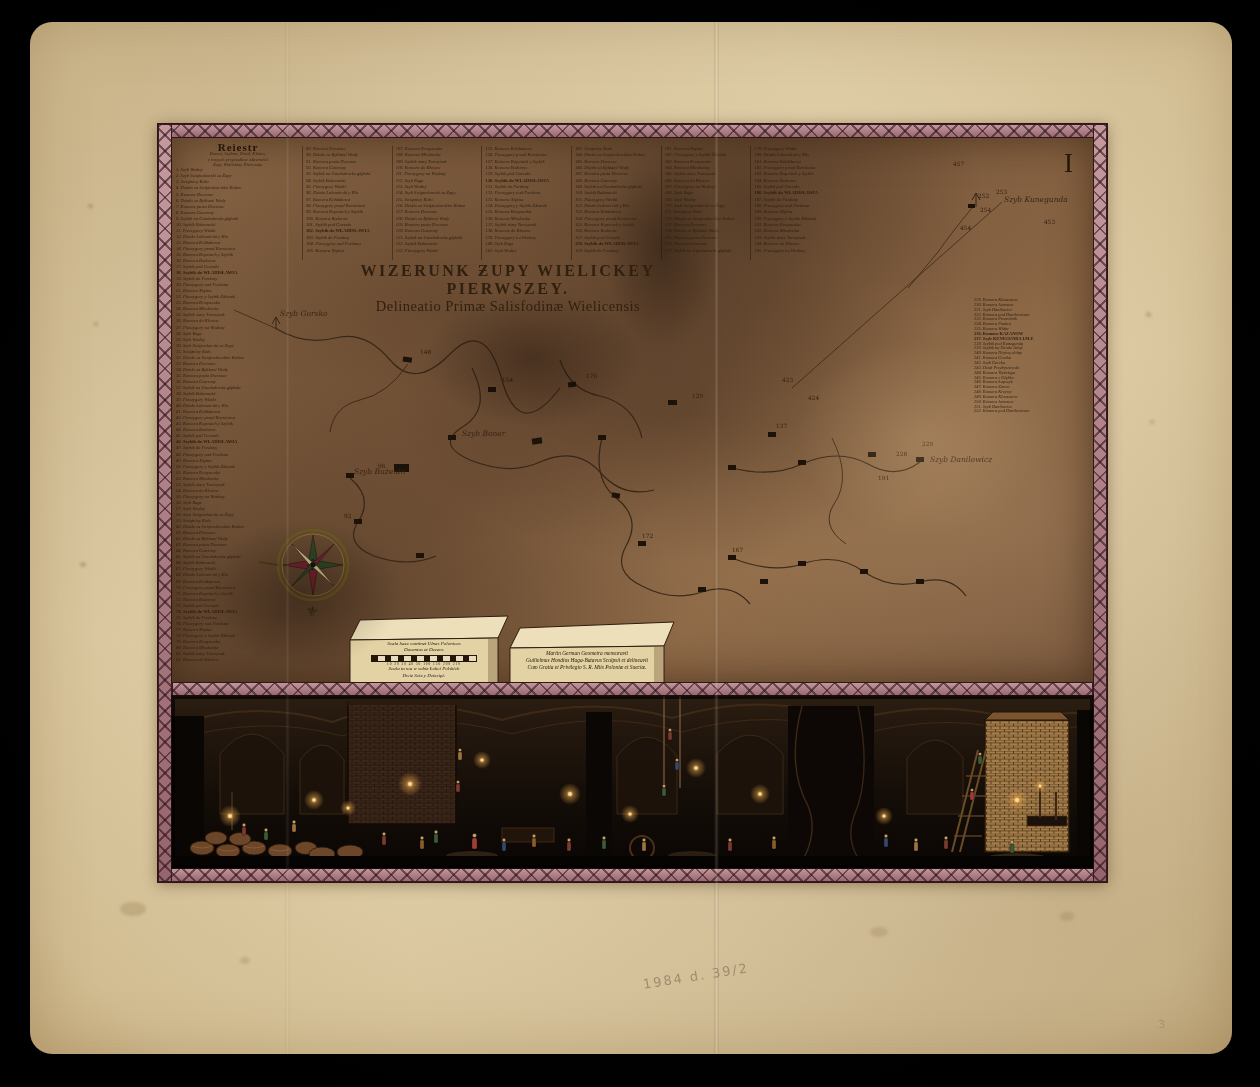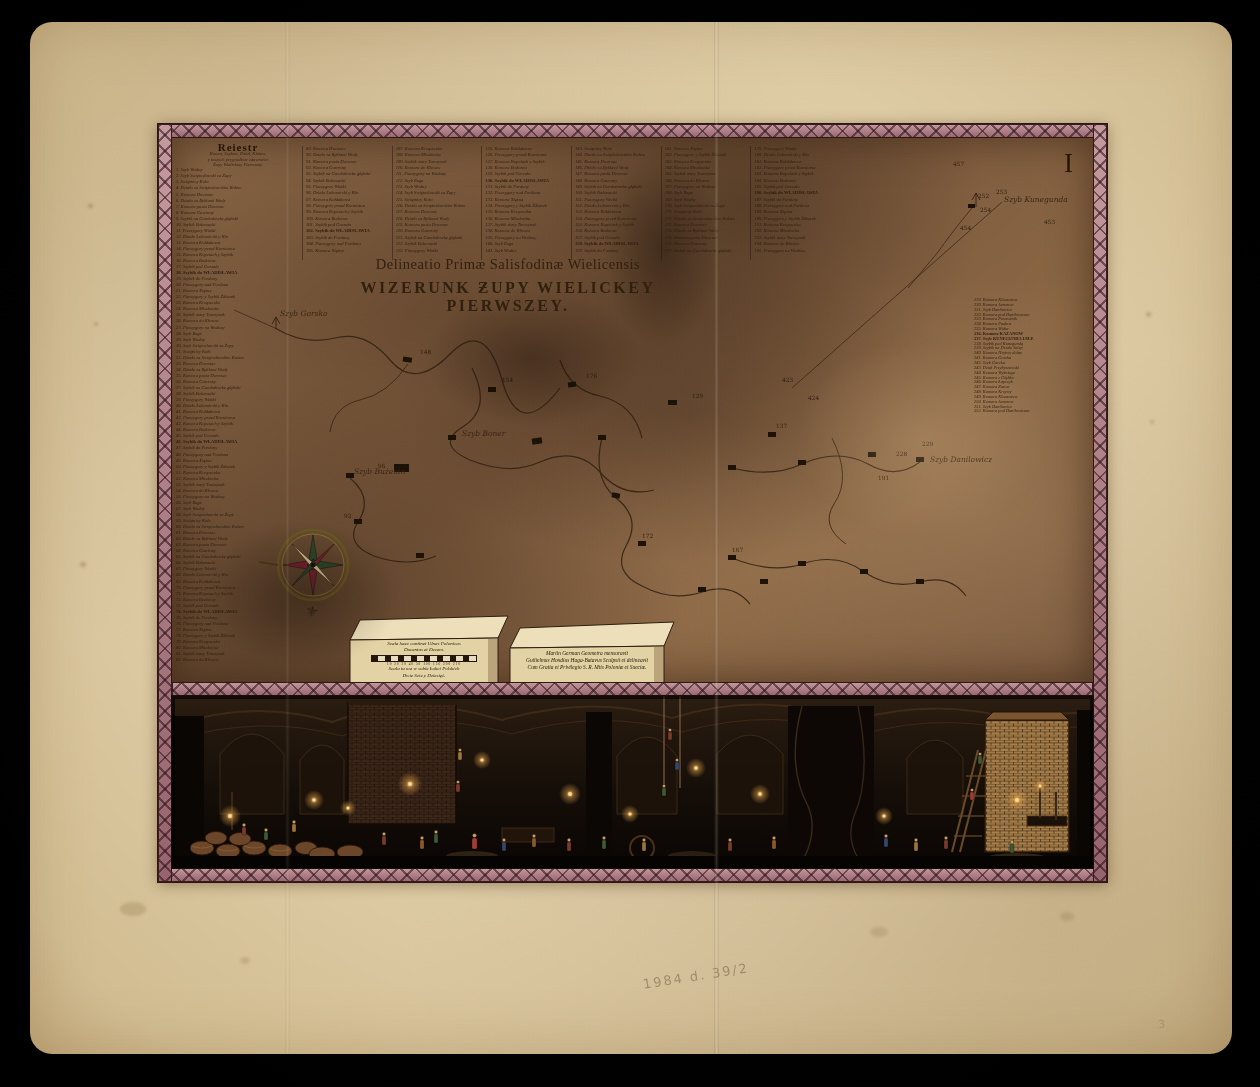--- a/index.html
+++ b/index.html
@@ -443,22 +443,22 @@
             <div class="mline">247. Komora Żarow</div>
             <div class="mline">248. Komora Krzywy</div>
             <div class="mline">249. Komora Klouzarow</div>
             <div class="mline">250. Komora Janurow</div>
             <div class="mline">251. Szyb Danilowicz</div>
             <div class="mline">252. Komora pod Danilowicem</div>
           </div>
 
 
         <div id="titles">
+          <div id="title-polish">WIZERUNK ƵUPY WIELICKEY PIERWSZEY.</div>
           <div id="title-latin">Delineatio Primæ Salisfodinæ Wielicensis</div>
-          <div id="title-polish">WIZERUNK ƵUPY WIELICKEY PIERWSZEY.</div>
         </div>
 
         <div id="plate-num">I</div>
 
         <div id="scale-text" class="plinth-text">
           <div>Scala haec continet Ulnas Polonicas</div>
           <div>Ducentas et Decem.</div>
           <div id="scale-bar"></div>
           <div id="scale-ticks">10 20 30 40 50  100  150  200 210</div>
           <div>Scala ta ma w sobie Łokci Polskich</div>

